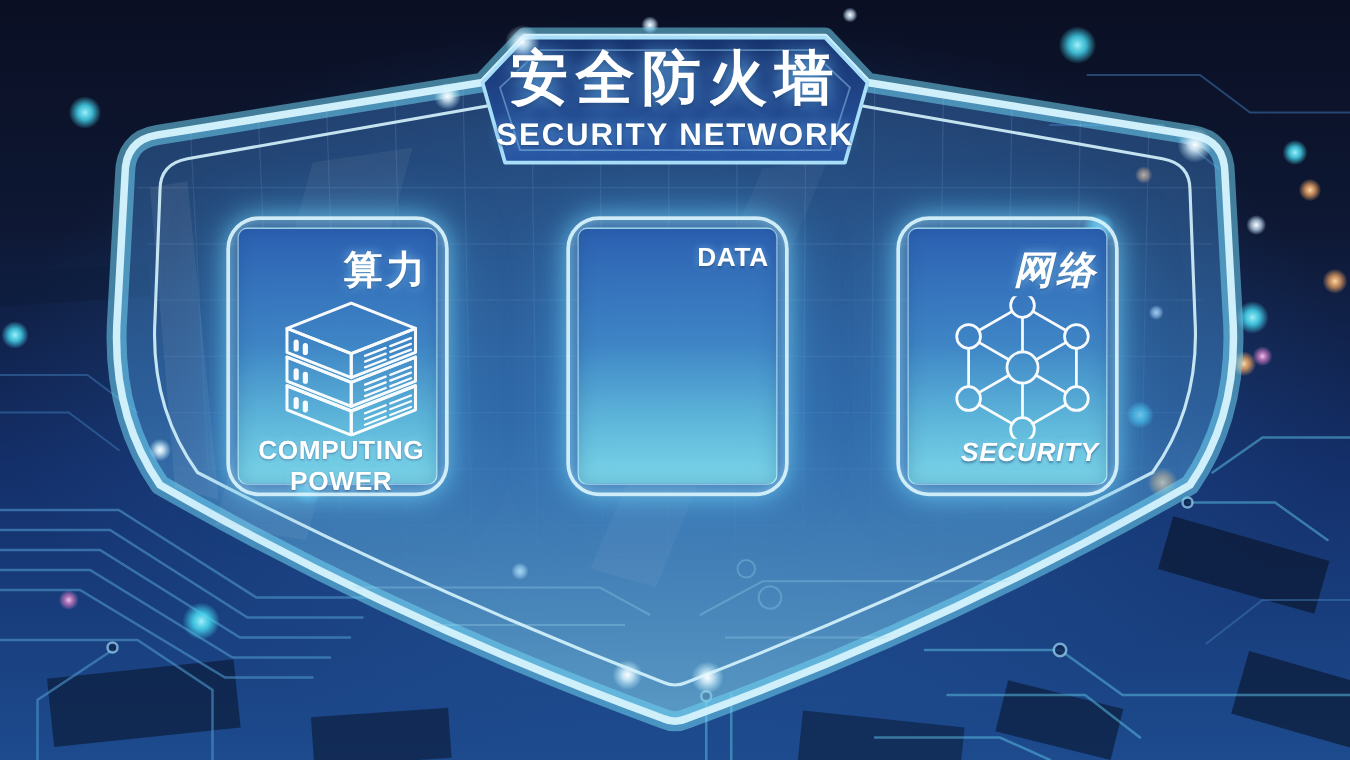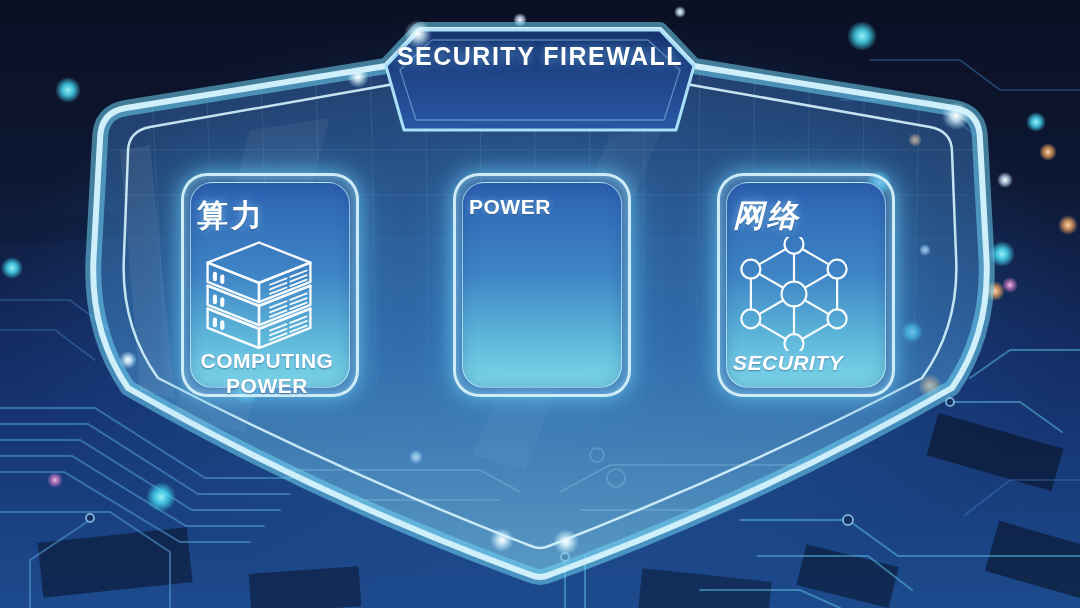--- a/index.html
+++ b/index.html
@@ -25,25 +25,25 @@
   .card{
     position:absolute;top:173px;width:178px;height:224px;z-index:25;
     border-radius:26px;
     border:3px solid rgba(215,243,252,.95);
     background:rgba(110,180,225,.30);
     box-shadow:0 0 20px rgba(110,205,240,.75),0 0 46px rgba(70,160,220,.45),
                inset 0 0 10px rgba(160,225,250,.55);
     padding:6px;box-sizing:border-box;
   }
   .card-inner{
-    width:100%;height:100%;border-radius:22px;
+    width:100%;height:100%;border-radius:8px;
     border:1.5px solid rgba(205,240,252,.65);
     background:linear-gradient(180deg,#2c61b2 0%,#3f86c6 46%,#5cb4d9 74%,#7bd6e8 100%);
     box-shadow:inset 0 0 14px rgba(20,60,120,.25);
-    display:flex;flex-direction:column;align-items:flex-start;justify-content:space-between;
+    display:flex;flex-direction:column;align-items:flex-end;justify-content:space-between;
     padding:12px 6px 14px;box-sizing:border-box;color:#fff;text-align:center;
   }
   .card-zh{font-size:31px;font-weight:700;letter-spacing:3px;
     text-shadow:0 0 8px rgba(160,230,255,.6),0 1px 2px rgba(0,30,80,.5);}
   .card-icon{flex:1;display:flex;align-items:center;justify-content:center;}
   .card-en{font-size:21px;font-weight:700;letter-spacing:.5px;line-height:1.18;
     text-shadow:0 0 6px rgba(160,230,255,.5),0 1px 2px rgba(0,30,80,.5);}
   .card-1{left:181px;}
   .card-2{left:453px;}
   .card-3{left:717px;font-style:italic;}
@@ -230,21 +230,22 @@
       <circle cx="418" cy="34" r="14" fill="url(#sparkle)"></circle>
       <circle cx="358" cy="77" r="11" fill="url(#sparkle)"></circle>
       <circle cx="956" cy="116" r="14" fill="url(#sparkle)"></circle>
       <circle cx="502" cy="540" r="12" fill="url(#sparkle)"></circle>
       <circle cx="566" cy="542" r="13" fill="url(#sparkle)"></circle>
       <circle cx="128" cy="360" r="9" fill="url(#sparkle)"></circle>
     </g>
   </svg>
 
   <div class="banner-text">
-    <div class="title-en">SECURITY FIREWALL</div>
+    <div class="title-zh">安全防火墙</div>
+    <div class="title-en">SECURITY NETWORK</div>
   </div>
 
   <div class="card card-1">
     <div class="card-inner">
       <div class="card-zh">算力</div>
       <div class="card-icon">
         <svg width="124" height="112" viewBox="-65 -46 130 122" fill="none" stroke="#ffffff" stroke-width="2.6" stroke-linejoin="round" stroke-linecap="round" opacity=".96">
 
           <path d="M0,-40 L-56,-18 L0,4 L56,-18 Z"></path>
 
@@ -274,21 +275,21 @@
             <path d="M34,47.5 L52,40.5 M34,52.5 L52,45.5 M34,57.5 L52,50.5"></path>
           </g>
         </svg>
       </div>
       <div class="card-en" style="max-width:140px">COMPUTING POWER</div>
     </div>
   </div>
 
   <div class="card card-2">
     <div class="card-inner">
-      <div class="card-en">POWER</div>
+      <div class="card-en">DATA</div>
     </div>
   </div>
 
   <div class="card card-3">
     <div class="card-inner">
       <div class="card-zh">网络</div>
       <div class="card-icon">
         <svg width="122" height="114" viewBox="-75 -78 150 156" fill="none" stroke="#ffffff" stroke-width="3" stroke-linecap="round" opacity=".96">
 
           <path d="M11.3,-61.5 L47.7,-40.5 M59,-21 L59,21 M47.7,40.5 L11.3,61.5

